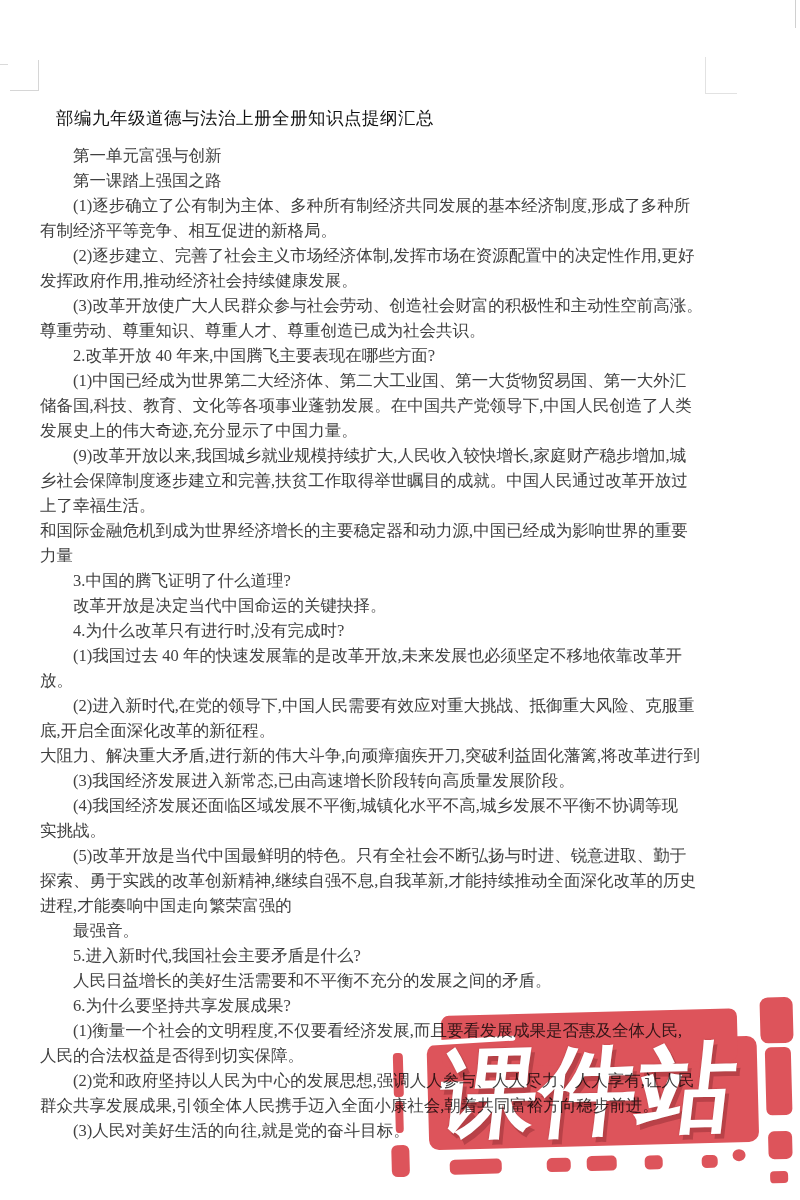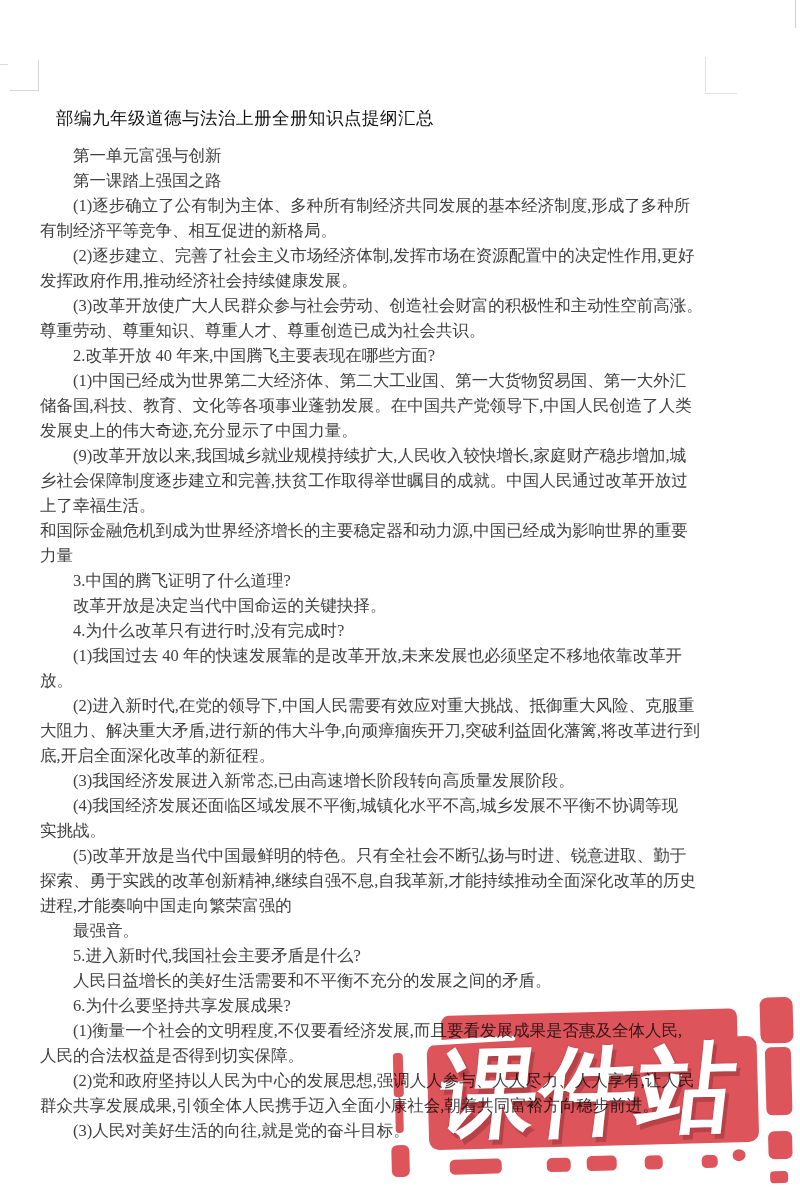--- a/index.html
+++ b/index.html
@@ -94,22 +94,22 @@
       <div class="line">乡社会保障制度逐步建立和完善,扶贫工作取得举世瞩目的成就。中国人民通过改革开放过</div>
       <div class="line">上了幸福生活。</div>
       <div class="line">和国际金融危机到成为世界经济增长的主要稳定器和动力源,中国已经成为影响世界的重要</div>
       <div class="line">力量</div>
       <div class="line">　　3.中国的腾飞证明了什么道理?</div>
       <div class="line">　　改革开放是决定当代中国命运的关键抉择。</div>
       <div class="line">　　4.为什么改革只有进行时,没有完成时?</div>
       <div class="line">　　(1)我国过去 40 年的快速发展靠的是改革开放,未来发展也必须坚定不移地依靠改革开</div>
       <div class="line">放。</div>
       <div class="line">　　(2)进入新时代,在党的领导下,中国人民需要有效应对重大挑战、抵御重大风险、克服重</div>
+      <div class="line">底,开启全面深化改革的新征程。</div>
       <div class="line">大阻力、解决重大矛盾,进行新的伟大斗争,向顽瘴痼疾开刀,突破利益固化藩篱,将改革进行到</div>
-      <div class="line">底,开启全面深化改革的新征程。</div>
       <div class="line">　　(3)我国经济发展进入新常态,已由高速增长阶段转向高质量发展阶段。</div>
       <div class="line">　　(4)我国经济发展还面临区域发展不平衡,城镇化水平不高,城乡发展不平衡不协调等现</div>
       <div class="line">实挑战。</div>
       <div class="line">　　(5)改革开放是当代中国最鲜明的特色。只有全社会不断弘扬与时进、锐意进取、勤于</div>
       <div class="line">探索、勇于实践的改革创新精神,继续自强不息,自我革新,才能持续推动全面深化改革的历史</div>
       <div class="line">进程,才能奏响中国走向繁荣富强的</div>
       <div class="line">　　最强音。</div>
       <div class="line">　　5.进入新时代,我国社会主要矛盾是什么?</div>
       <div class="line">　　人民日益增长的美好生活需要和不平衡不充分的发展之间的矛盾。</div>
       <div class="line">　　6.为什么要坚持共享发展成果?</div>

